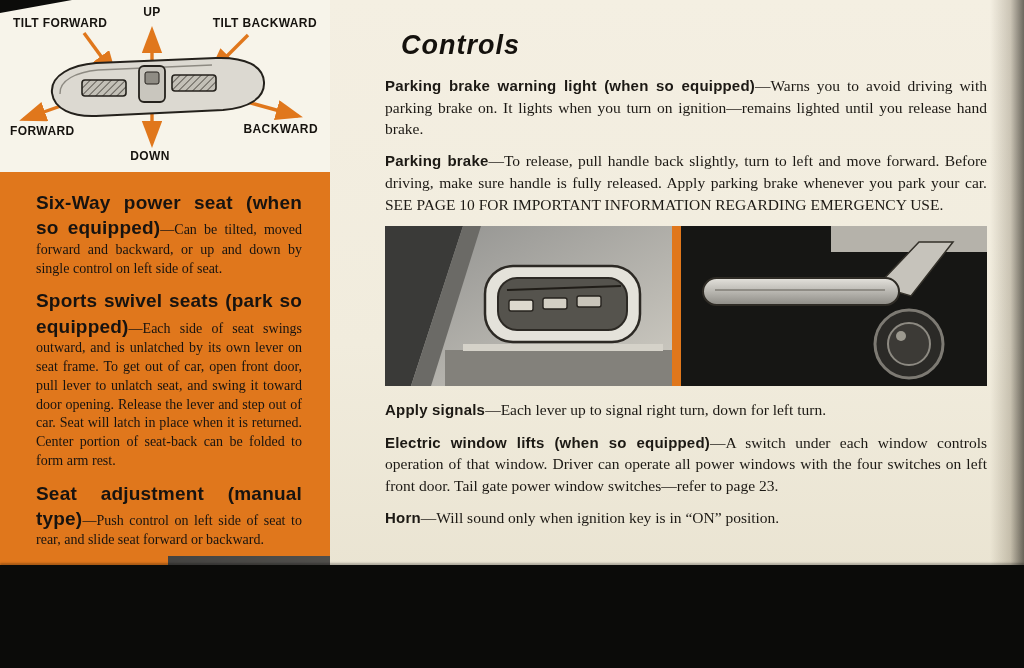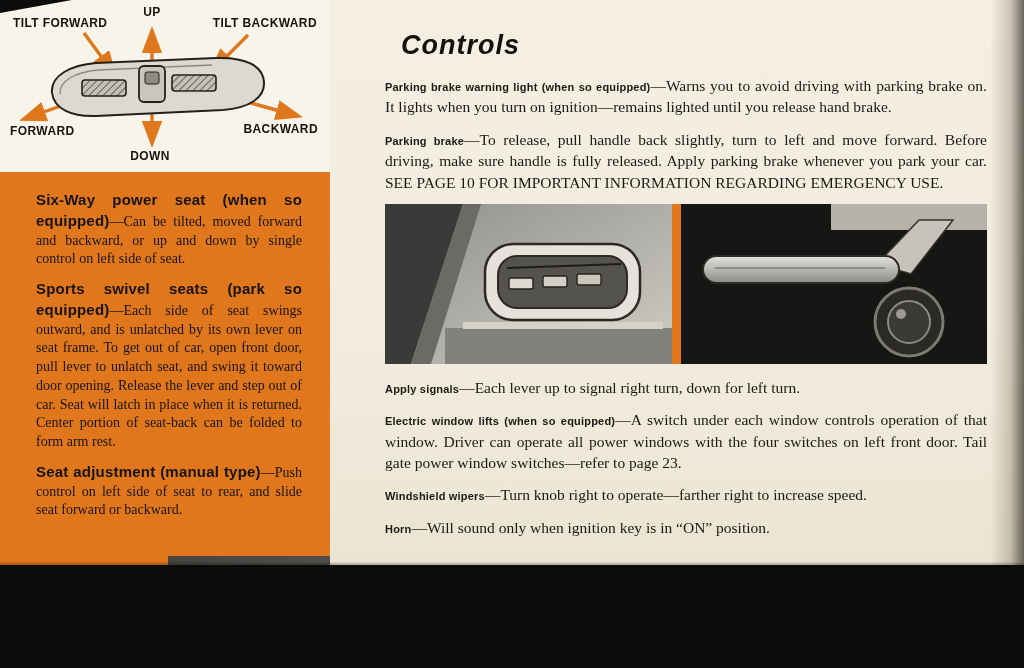--- a/index.html
+++ b/index.html
@@ -6,31 +6,31 @@
   .scan{position:relative;width:1024px;height:572px;overflow:hidden;background:#0b0b09;
         font-family:"Liberation Serif",serif;color:#1e1b16;}
   .paper{position:absolute;inset:0;background:linear-gradient(180deg,#f4efe2 0%,#f1ecdd 60%,#eae4d2 100%);}
 
   
   .left-col{position:absolute;left:0;top:0;width:330px;height:668px;}
   .diagram{position:absolute;left:0;top:0;width:330px;height:172px;background:#f7f4ea;}
   .orange{position:absolute;left:0;top:172px;width:330px;height:490px;background:#e0771c;
           padding:18px 28px 0 36px;box-sizing:border-box;}
   .orange .para{font-size:14px;line-height:1.34;margin:0 0 10px;text-align:justify;color:#171310;}
-  .orange .para b{font-family:"Liberation Sans",sans-serif;font-size:15px;letter-spacing:.2px;}
+  .orange .para b{font-family:"Liberation Sans",sans-serif;font-size:19px;letter-spacing:.2px;}
   .pagenum{position:absolute;left:14px;bottom:22px;color:#fdf9ee;
            font:700 16px "Liberation Sans",sans-serif;}
   .photo-pedal{position:absolute;right:0;bottom:6px;width:162px;height:100px;overflow:hidden;}
 
   
   .right-col{position:absolute;left:385px;top:30px;width:602px;}
   h1.controls{margin:0 16px 14px;font:italic 800 27px "Liberation Sans",sans-serif;
               letter-spacing:1px;color:#14110d;}
   .right-col .para{font-size:15.5px;line-height:1.38;margin:0 0 11px;text-align:justify;color:#1c1914;}
-  .right-col .para b{font-family:"Liberation Sans",sans-serif;font-size:11px;letter-spacing:.2px;}
+  .right-col .para b{font-family:"Liberation Sans",sans-serif;font-size:15px;letter-spacing:.2px;}
   .photo-row{display:flex;align-items:stretch;height:160px;margin:4px 0 13px;}
   .photo{overflow:hidden;}
   .photo-a{width:287px;}
   .orange-strip{width:9px;background:#e0771c;}
   .photo-b{flex:1;}
 
   
   .corner-tl{position:absolute;left:0;top:0;width:0;height:0;
              border-top:13px solid #0c0c0a;border-right:72px solid transparent;}
   .edge-right{position:absolute;right:0;top:0;bottom:0;width:34px;pointer-events:none;
@@ -181,23 +181,20 @@
         </div>
       </div>
 
       <p class="para">
         <b>Apply signals</b><span>—Each lever up to signal right turn, down for left turn.</span>
       </p>
       <p class="para">
         <b>Electric window lifts (when so equipped)</b><span>—A switch under each window controls operation of that window. Driver can operate all power windows with the four switches on left front door. Tail gate power window switches—refer to page 23.</span>
       </p>
       <p class="para">
-        <b>Windshield wipers</b><span>—Turn knob right to operate—farther right to increase speed.</span>
-      </p>
-      <p class="para">
         <b>Horn</b><span>—Will sound only when ignition key is in “ON” position.</span>
       </p>
     </div>
 
     <div class="corner-tl"></div>
     <div class="edge-right"></div>
     <div class="bottom-strip"></div>
   </div>
 </div>
 

